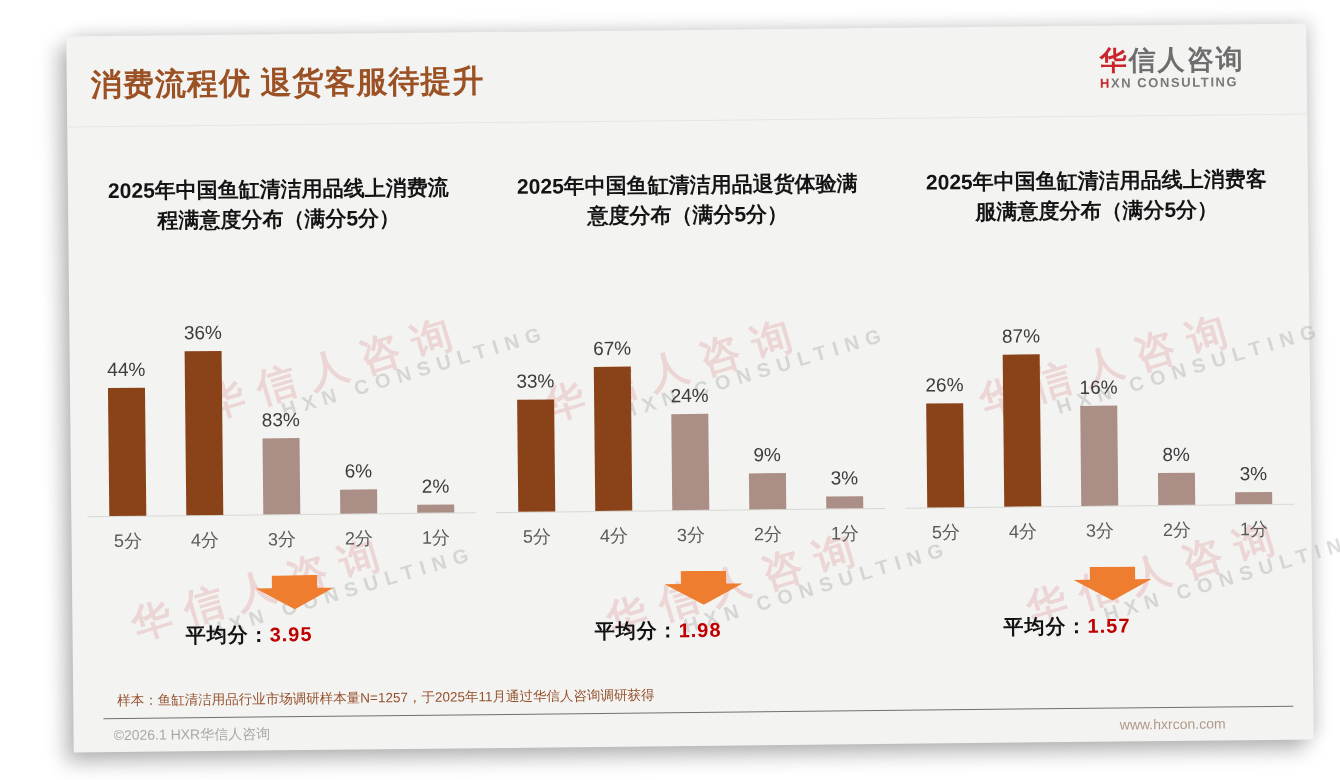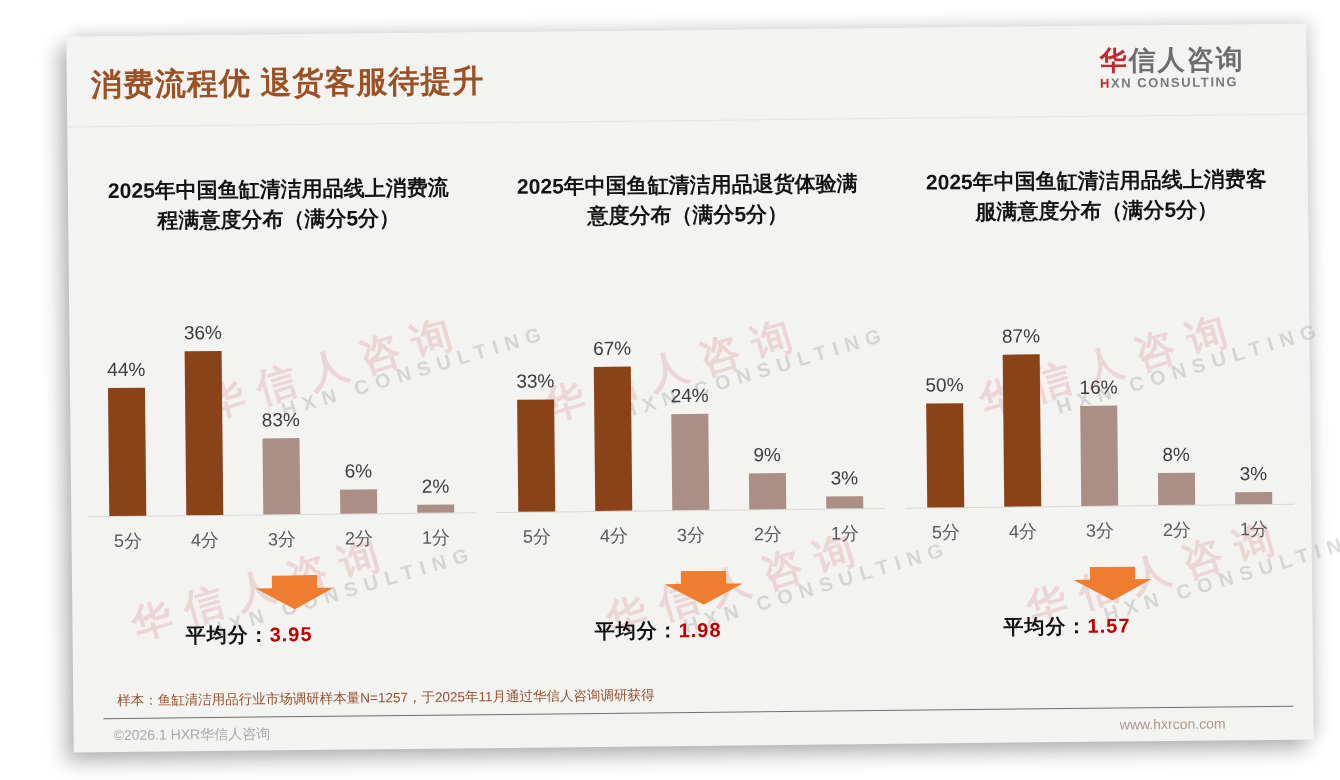--- a/index.html
+++ b/index.html
@@ -180,21 +180,21 @@
       </div>
       <div class="avg-row">
         <span class="avg-label">平均分：</span><span class="avg-value">1.98</span>
       </div>
     </div>
 
     <div class="chart-col">
       <div class="chart-title">2025年中国鱼缸清洁用品线上消费客服满意度分布（满分5分）</div>
       <div class="plot">
           <div class="slot">
-            <div class="val">50%</div>
+            <div class="val">26%</div>
             <div class="bar bar-dark" style="height: 104px;"></div>
           </div>
           <div class="slot">
             <div class="val">87%</div>
             <div class="bar bar-dark" style="height: 152px;"></div>
           </div>
           <div class="slot">
             <div class="val">16%</div>
             <div class="bar bar-light" style="height: 100px;"></div>
           </div>

